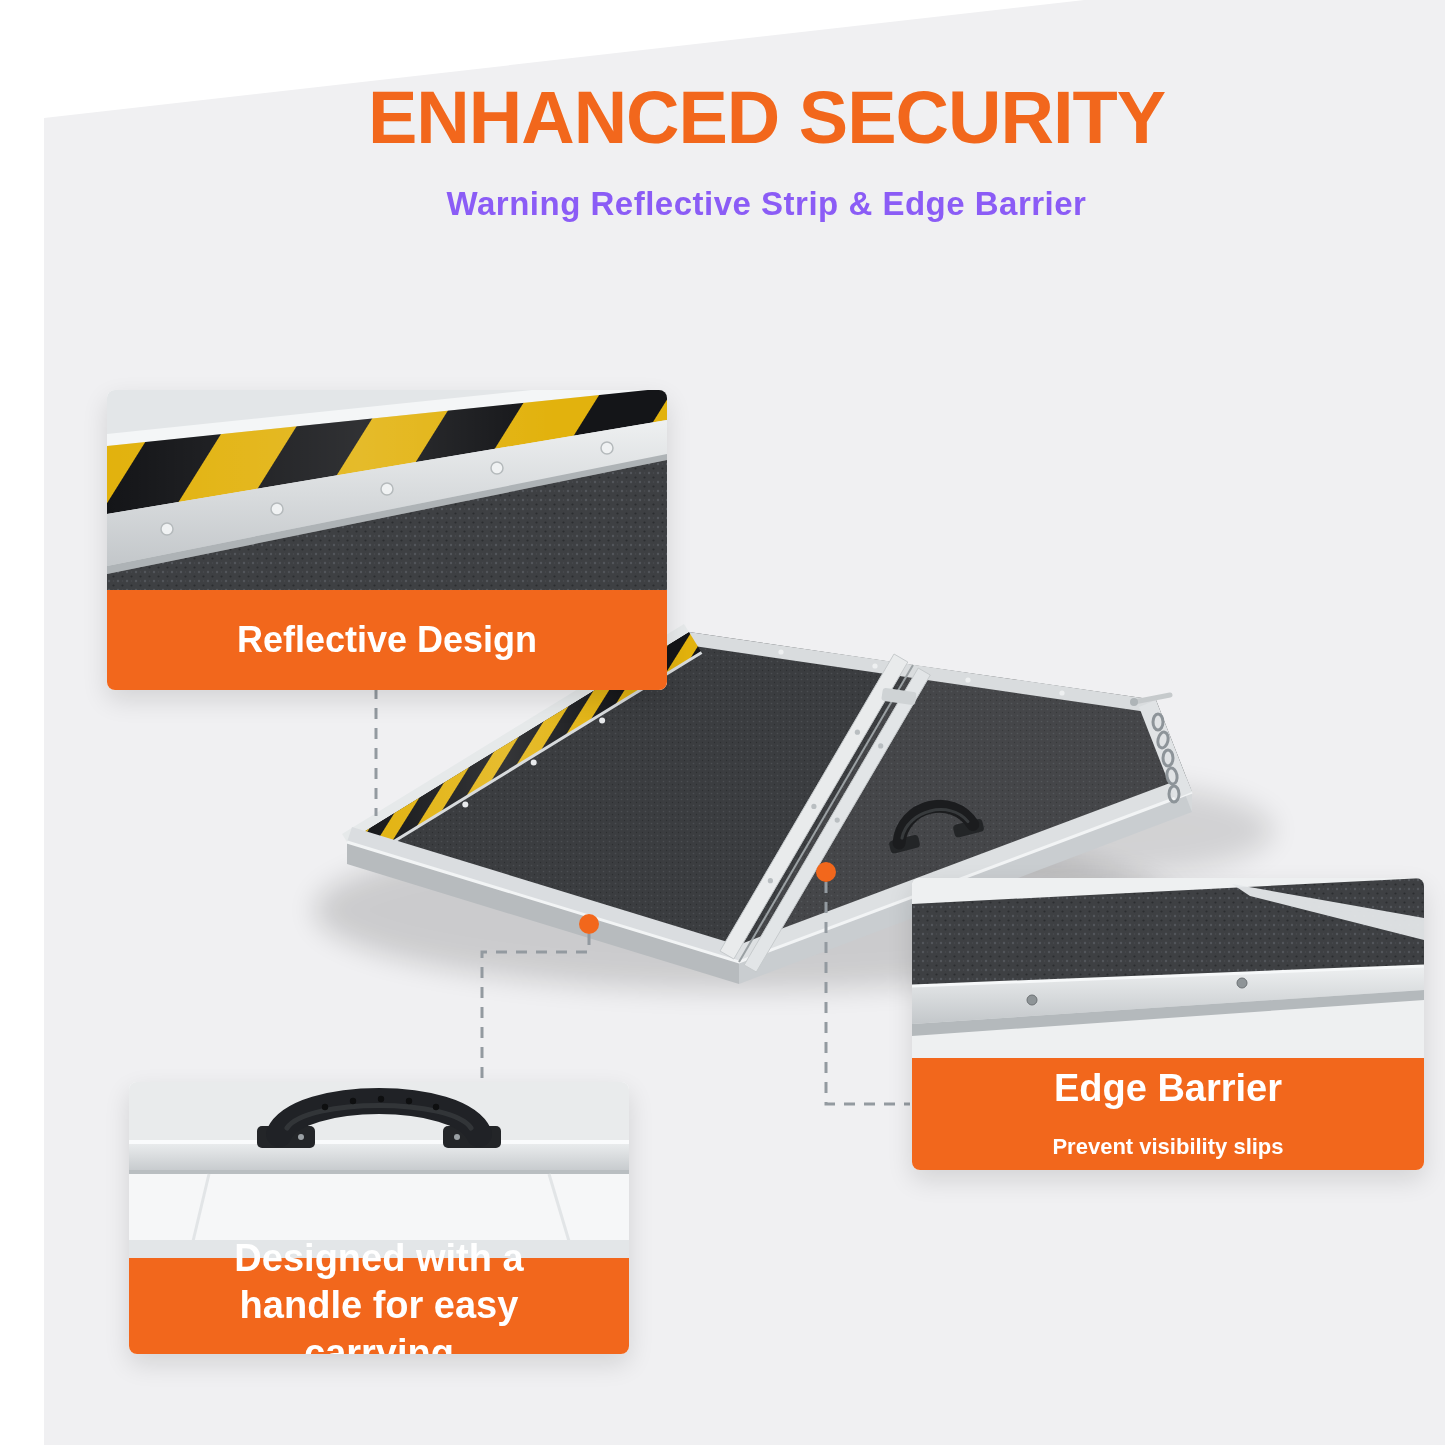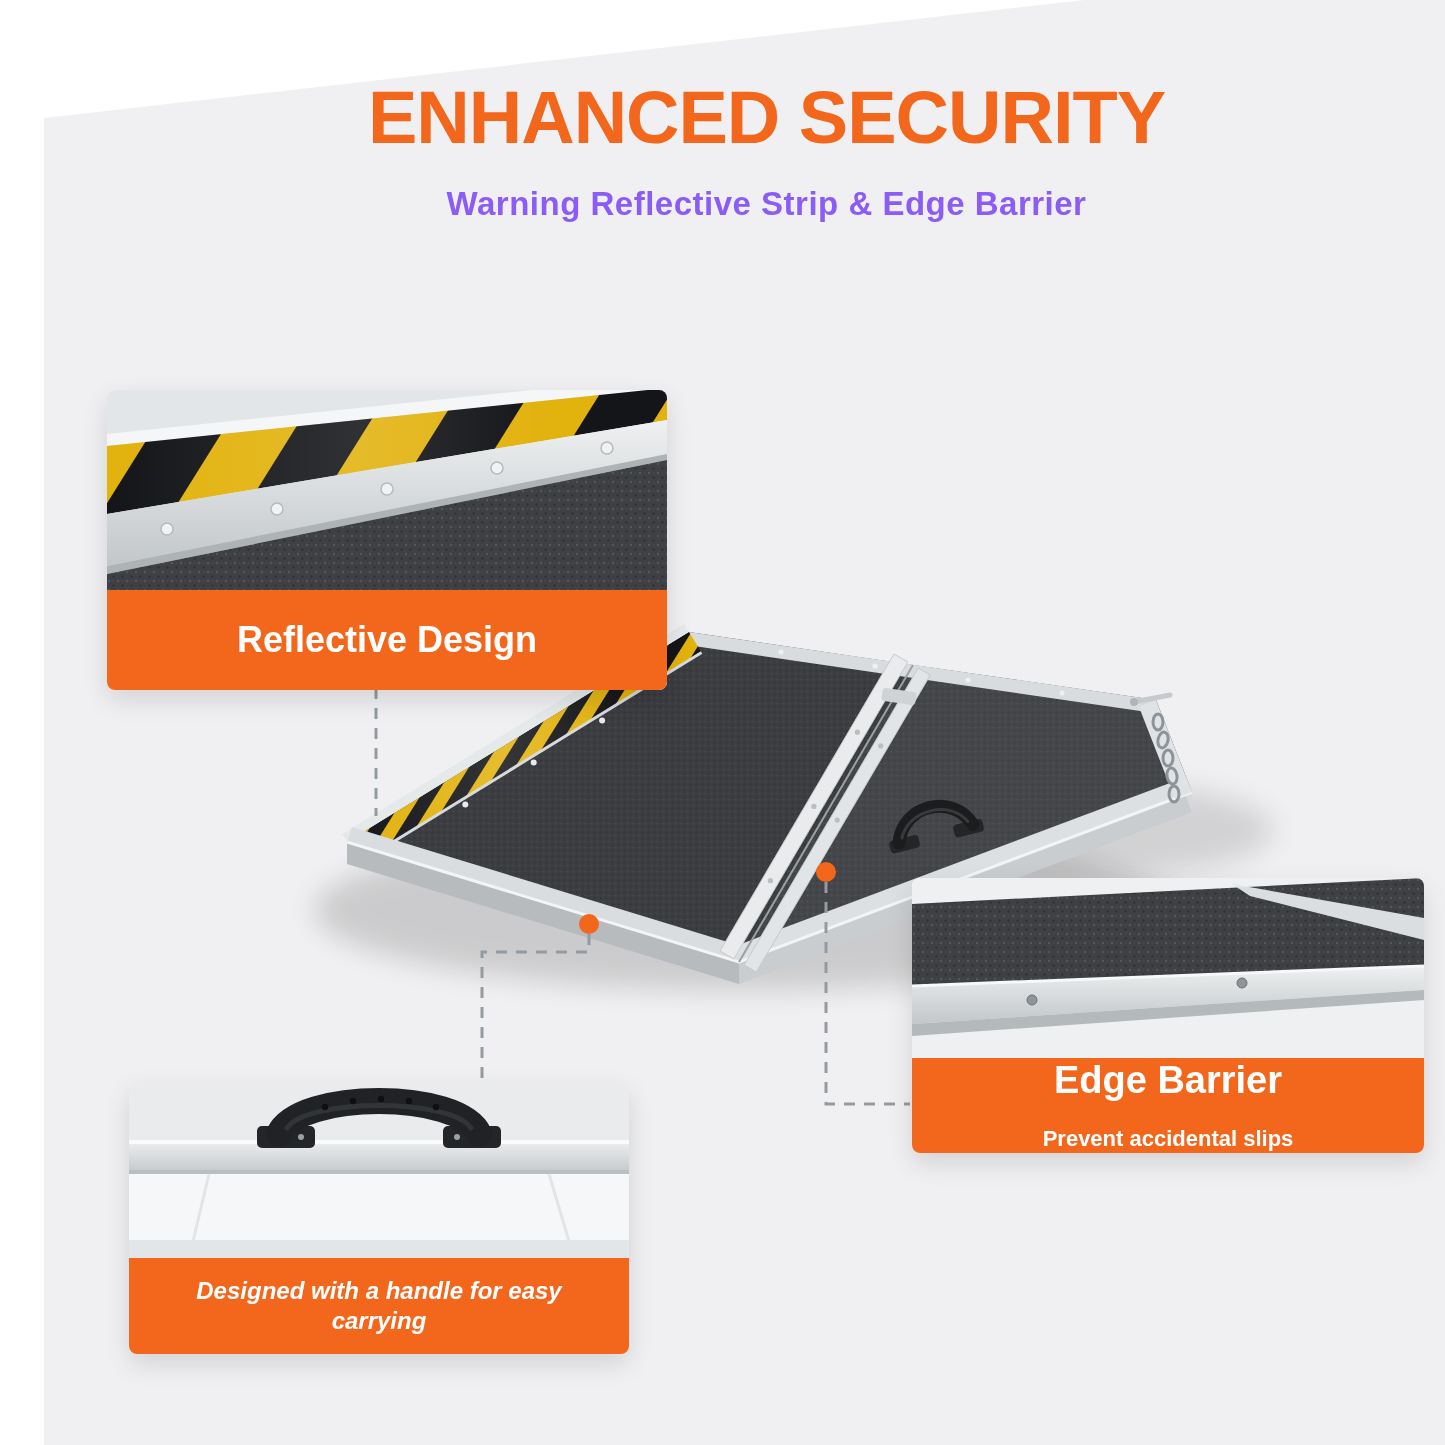--- a/index.html
+++ b/index.html
@@ -36,25 +36,25 @@
   .card svg{display:block;}
   .label{
     background:var(--accent);color:#fff;text-align:center;
     display:flex;flex-direction:column;justify-content:center;align-items:center;gap:17px;
   }
   .label-title{font-size:36px;font-weight:800;line-height:1.1;}
   .label-desc{font-size:22px;font-weight:600;margin-top:7px;line-height:1.15;}
   #card-reflective{left:63px;top:390px;width:560px;}
   #card-reflective .label{height:100px;}
   #card-edge{left:868px;top:878px;width:512px;}
-  #card-edge .label{height:95px;}
+  #card-edge .label{height:112px;}
   #card-edge .label-title{font-size:38px;}
   #card-handle{left:85px;top:1082px;width:500px;}
   #card-handle .label{height:96px;}
-  #card-handle .label-title{font-size:24px;padding:0 62px;line-height:1.25;font-style:italic;}
+  #card-handle .label-title{font-size:38px;padding:0 62px;line-height:1.25;}
 </style>
 </head>
 <body>
 
 <div class="page">
 
   <svg width="0" height="0" style="position:absolute" aria-hidden="true">
     <defs>
       <pattern id="grip" width="6" height="6" patternUnits="userSpaceOnUse">
         <rect width="6" height="6" fill="#3b3d40"></rect>
@@ -217,21 +217,21 @@
       <polygon points="0,26 512,0 512,88 0,108" fill="url(#gripClose)"></polygon>
       <polygon points="320,6 512,40 512,62 338,18" fill="#e4e7e9" opacity="0.95"></polygon>
       <polygon points="0,108 512,88 512,112 0,146" fill="url(#alumV)"></polygon>
       <polyline points="0,108 512,88" stroke="#f6f8f9" stroke-width="3" fill="none"></polyline>
       <polygon points="0,146 512,112 512,122 0,158" fill="#b4b9bc"></polygon>
       <circle cx="120" cy="122" r="5" fill="#8e9497" stroke="#6d7275"></circle>
       <circle cx="330" cy="105" r="5" fill="#8e9497" stroke="#6d7275"></circle>
     </svg>
     <div class="label">
       <div class="label-title">Edge Barrier</div>
-      <div class="label-desc">Prevent accidental slips</div>
+      <div class="label-desc">Prevent visibility slips</div>
     </div>
   </div>
 
   <div class="card" id="card-handle">
     <svg width="500" height="176" viewBox="0 0 500 176">
       <rect width="500" height="176" fill="#f2f3f4"></rect>
       <rect x="0" y="0" width="500" height="58" fill="#e9ebec"></rect>
       <rect x="0" y="58" width="500" height="34" fill="url(#alumV)"></rect>
       <rect x="0" y="58" width="500" height="4" fill="#fafbfc"></rect>
       <rect x="0" y="88" width="500" height="4" fill="#b9bec1"></rect>

